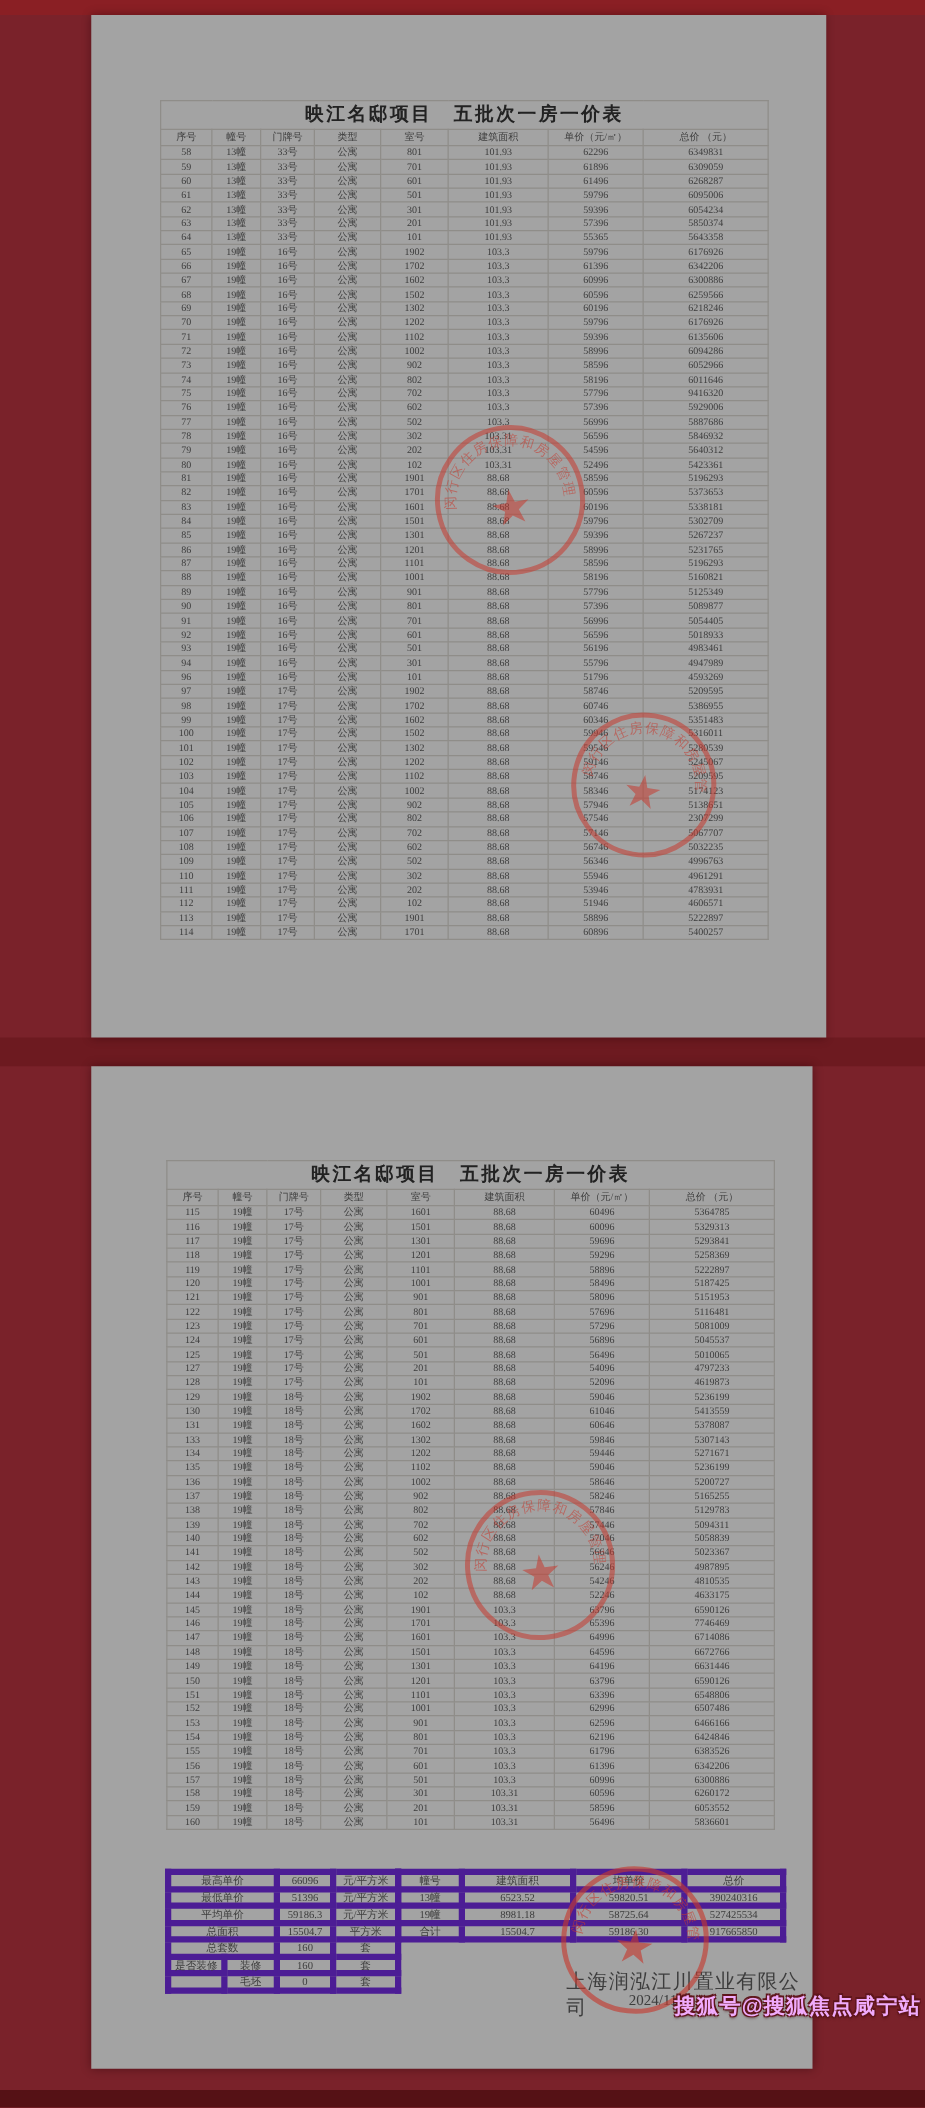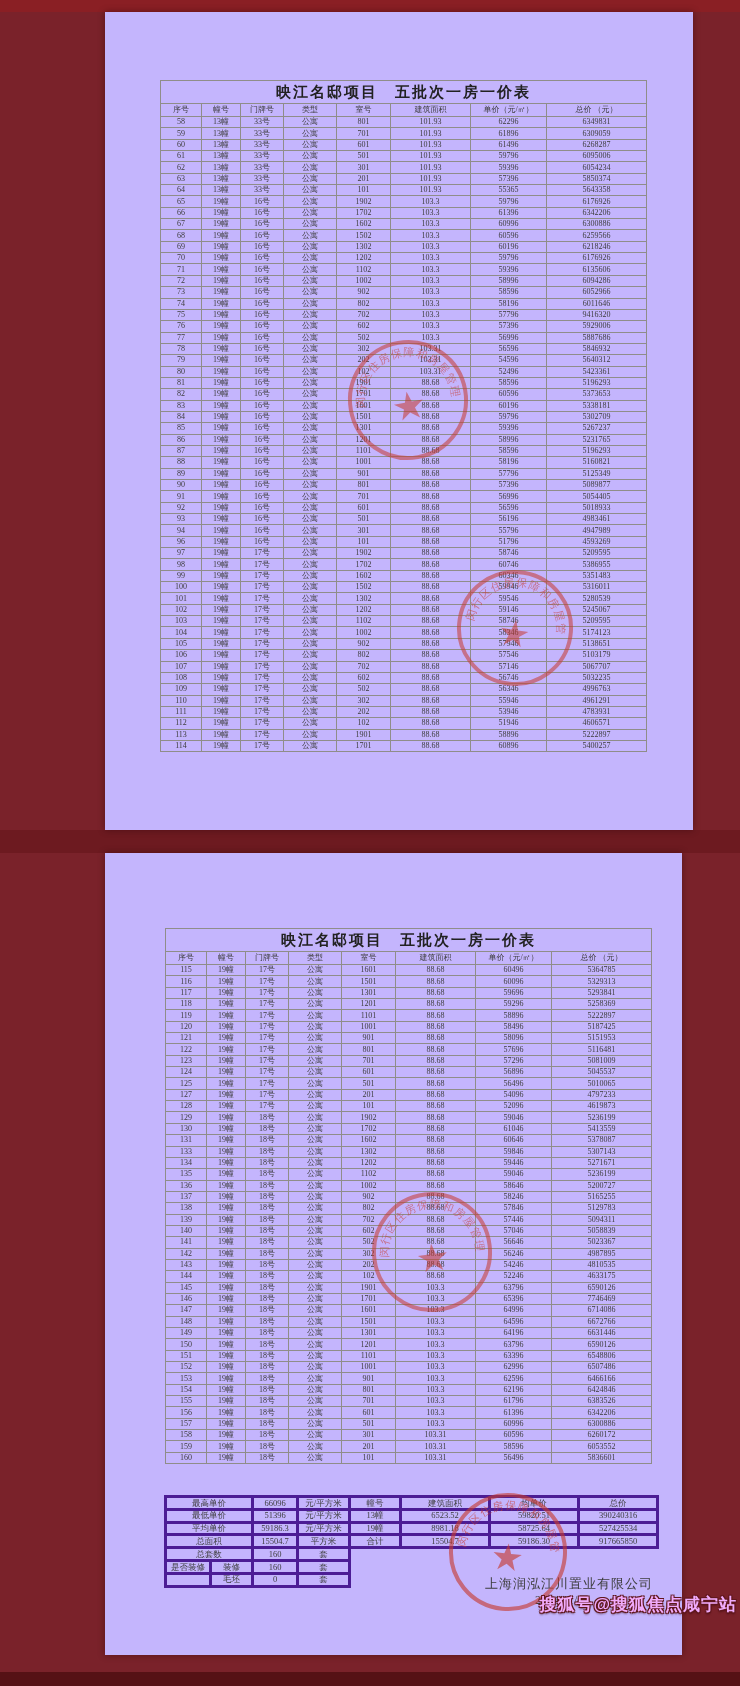--- a/index.html
+++ b/index.html
@@ -3,40 +3,40 @@
 <meta charset="utf-8">
 <style>
   * { margin:0; padding:0; box-sizing:border-box; }
   html,body { width:740px; height:1686px; }
   body { position:relative; background:#7a222a; overflow:hidden;
          font-family:"Liberation Serif","DejaVu Serif",serif; }
   .band { position:absolute; left:0; width:740px; }
   .band-top { top:0; height:12px; background:#8a1f24; }
   .band-divider { top:830px; height:23px; background:#6d1a20; }
   .band-bottom { top:1672px; height:14px; background:#551115; }
-  .page { position:absolute; background:#c4b5fd; box-shadow:0 0 7px rgba(40,5,8,.45);margin-left:32px; }
+  .page { position:absolute; background:#a3a3a3; box-shadow:0 0 7px rgba(40,5,8,.45); }
   #page1 { left:73px; top:12px; width:588px; height:818px; }
   #page2 { left:73px; top:853px; width:577px; height:802px; }
   table.price { position:absolute; border-collapse:collapse; table-layout:fixed;
                 width:486px; font-size:8px; color:#3d3d3d; }
   #tbl1 { left:55px; top:68px; }
   #tbl2 { left:60px; top:75px; }
   .price th, .price td { border:1px solid #8f8d89; text-align:center; padding:0;
                 height:11.35px; line-height:1; font-weight:normal;
                 overflow:hidden; white-space:nowrap; }
   .price tr.title-row th { height:23px; font-size:15px; font-weight:bold;
                 letter-spacing:2px; color:#222; }
   .price tr.head-row th { height:13px; font-size:8px; }
   table.sum { position:absolute; border-collapse:collapse; table-layout:fixed;
               font-size:8.5px; color:#3d3d3d; }
-  .sum td, .sum th { border:3px solid #4c1d95; text-align:center; padding:0 1px;
+  .sum td, .sum th { border:5px solid #4c1d95; text-align:center; padding:0 1px;
               height:12.8px; line-height:1; font-weight:normal; white-space:nowrap; }
   #sumL { left:59px; top:642px; width:184px; }
   #sumR { left:243px; top:642px; width:308px; }
-  .footer-company { position:absolute; left:380px; top:722px; font-size:13px;
+  .footer-company { position:absolute; left:380px; top:722px; font-size:16px;
               color:#3d3d3d; letter-spacing:1px;font-family:Liberation Mono, monospace; }
   .footer-date { position:absolute; left:430px; top:740px; font-size:12px; color:#3d3d3d; }
   .seal { position:absolute; width:150px; height:150px; opacity:.55; pointer-events:none; }
   #sealA { left:333px; top:325px; transform:rotate(-10deg); }
   #sealB { left:440px; top:553px; transform:rotate(9deg); }
   #sealC { left:357px; top:1177px; transform:rotate(-7deg); }
   #sealD { left:433px; top:1477px; transform:rotate(6deg); opacity:.62; }
   .seal text { fill:#c63a2f; font-family:"DejaVu Sans",sans-serif; }
   .watermark { position:absolute; right:3px; top:1593px; font-size:17px; font-weight:bold;
                font-family:"Liberation Sans","DejaVu Sans",sans-serif; color:#f0abfc;
@@ -550,21 +550,21 @@
           <td>5138651</td>
         </tr>
         <tr>
           <td>106</td>
           <td>19幢</td>
           <td>17号</td>
           <td>公寓</td>
           <td>802</td>
           <td>88.68</td>
           <td>57546</td>
-          <td>5103179</td>
+          <td>2307299</td>
         </tr>
         <tr>
           <td>107</td>
           <td>19幢</td>
           <td>17号</td>
           <td>公寓</td>
           <td>702</td>
           <td>88.68</td>
           <td>57146</td>
           <td>5067707</td>

